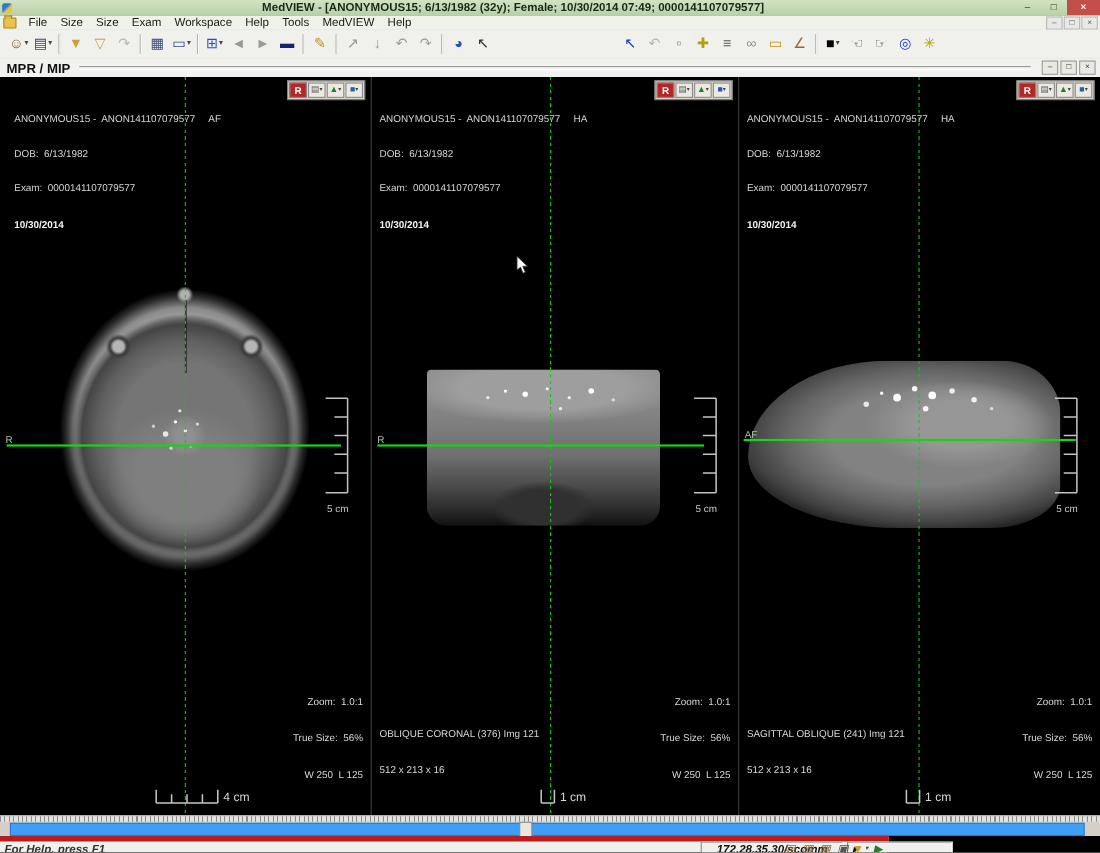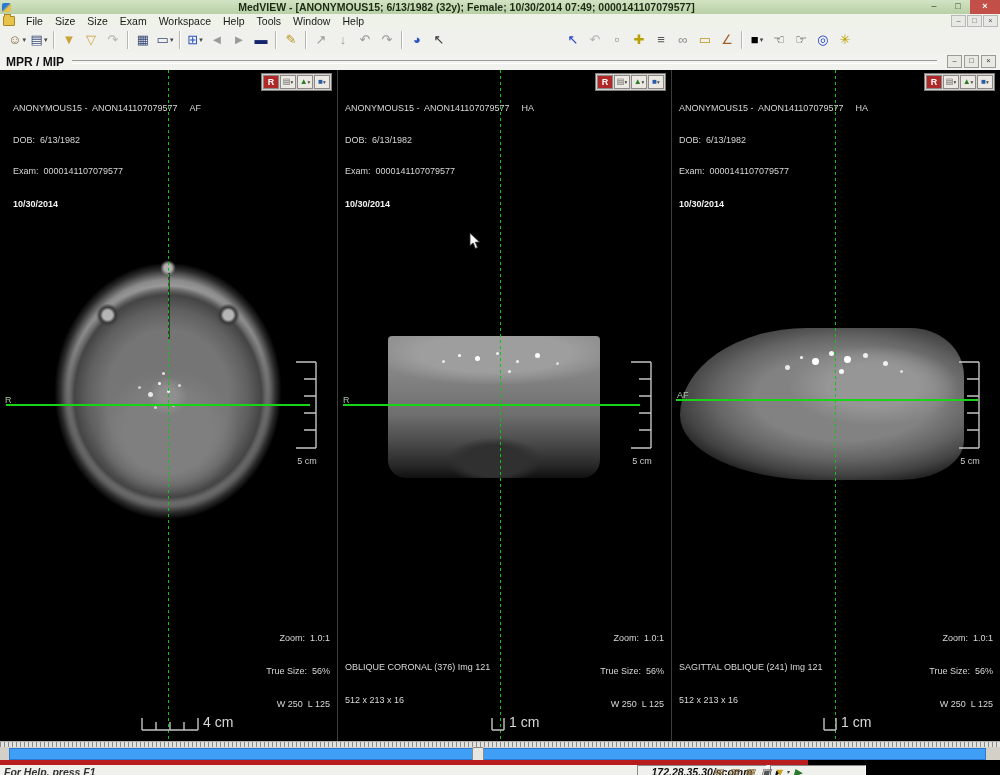--- a/index.html
+++ b/index.html
@@ -83,21 +83,21 @@
 
   .vruler{position:absolute;z-index:6;text-align:center;}
   .vp0 .vruler{left:292px;top:290px;} .vp1 .vruler{left:289px;top:290px;} .vp2 .vruler{left:283px;top:290px;}
   .vruler .rlabel{display:block;color:#cccccc;font-size:9px;margin-top:0;}
 
   .series-info{position:absolute;bottom:13px;left:13px;z-index:6;color:#d8d8d8;font-size:9px;
     line-height:11px;white-space:pre;}
   .vp1 .series-info,.vp2 .series-info{left:7px;}
   .zoom-info{position:absolute;bottom:9px;right:7px;z-index:6;color:#d8d8d8;font-size:9px;
     line-height:11px;text-align:right;white-space:pre;}
-  .scale{position:absolute;bottom:9px;z-index:6;display:flex;align-items:flex-start;color:#d8d8d8;font-size:14px;}
+  .scale{position:absolute;bottom:9px;z-index:6;display:flex;align-items:flex-end;color:#d8d8d8;font-size:11px;}
   .vp0 .scale{left:140px;} .vp1 .scale{left:152px;} .vp2 .scale{left:150px;}
   .scale .slabel{margin-left:3px;margin-bottom:1px;white-space:pre;}
 
   
   .axial{position:absolute;left:52px;top:190px;width:232px;height:262px;z-index:2;
     border-radius:46% 46% 44% 44% / 42% 42% 50% 50%;
     background:
       radial-gradient(circle 11px at 50% 3%, #b0b0b0 0 35%, rgba(0,0,0,0) 70%),
       radial-gradient(circle 17px at 24% 21%, #b5b5b5 0 28%, #3a3a3a 46%, rgba(0,0,0,0) 68%),
       radial-gradient(circle 17px at 76% 21%, #b5b5b5 0 28%, #3a3a3a 46%, rgba(0,0,0,0) 68%),
@@ -169,21 +169,21 @@
 
   <div class="menubar">
     <span class="menu-doc-icon"></span>
     <span class="mitem">File</span>
     <span class="mitem">Size</span>
     <span class="mitem">Size</span>
     <span class="mitem">Exam</span>
     <span class="mitem">Workspace</span>
     <span class="mitem">Help</span>
     <span class="mitem">Tools</span>
-    <span class="mitem">Window</span>
+    <span class="mitem">MedVIEW</span>
     <span class="mitem">Help</span>
     <span class="mdi-controls">
       <span class="mdibtn">–</span>
       <span class="mdibtn">□</span>
       <span class="mdibtn">×</span>
     </span>
   </div>
 
   <div class="toolbar">
     <div class="tgroup">

